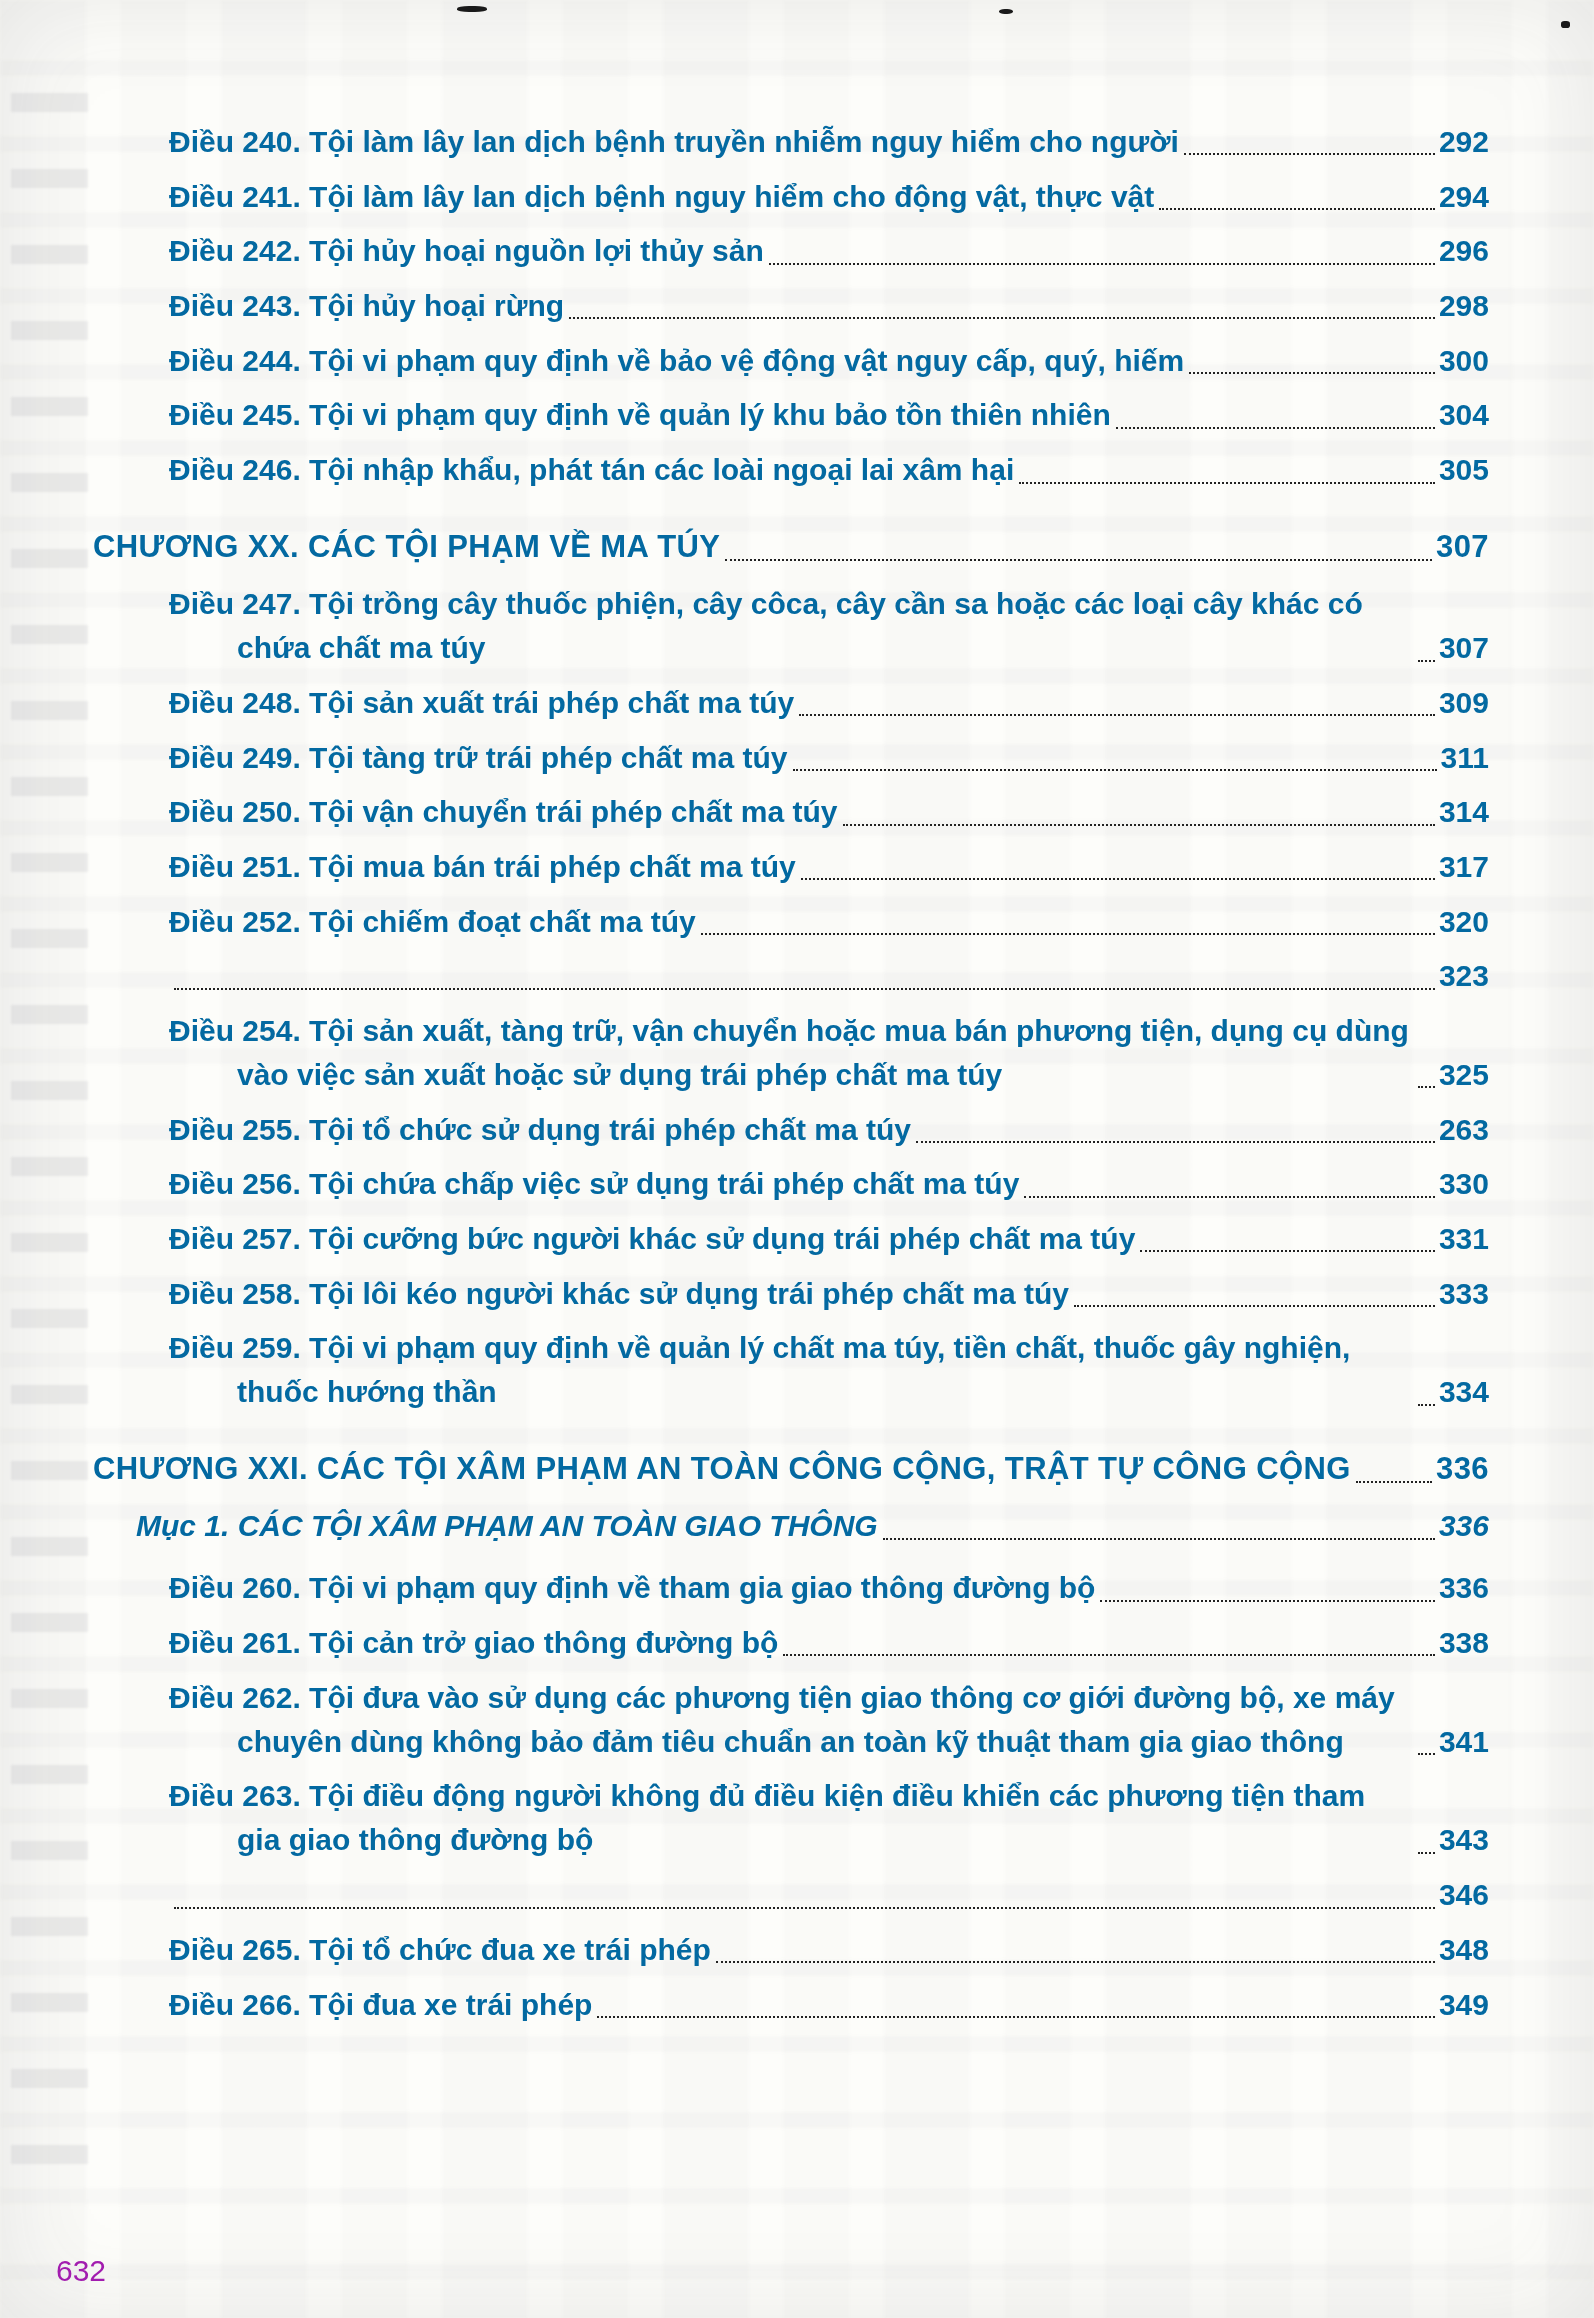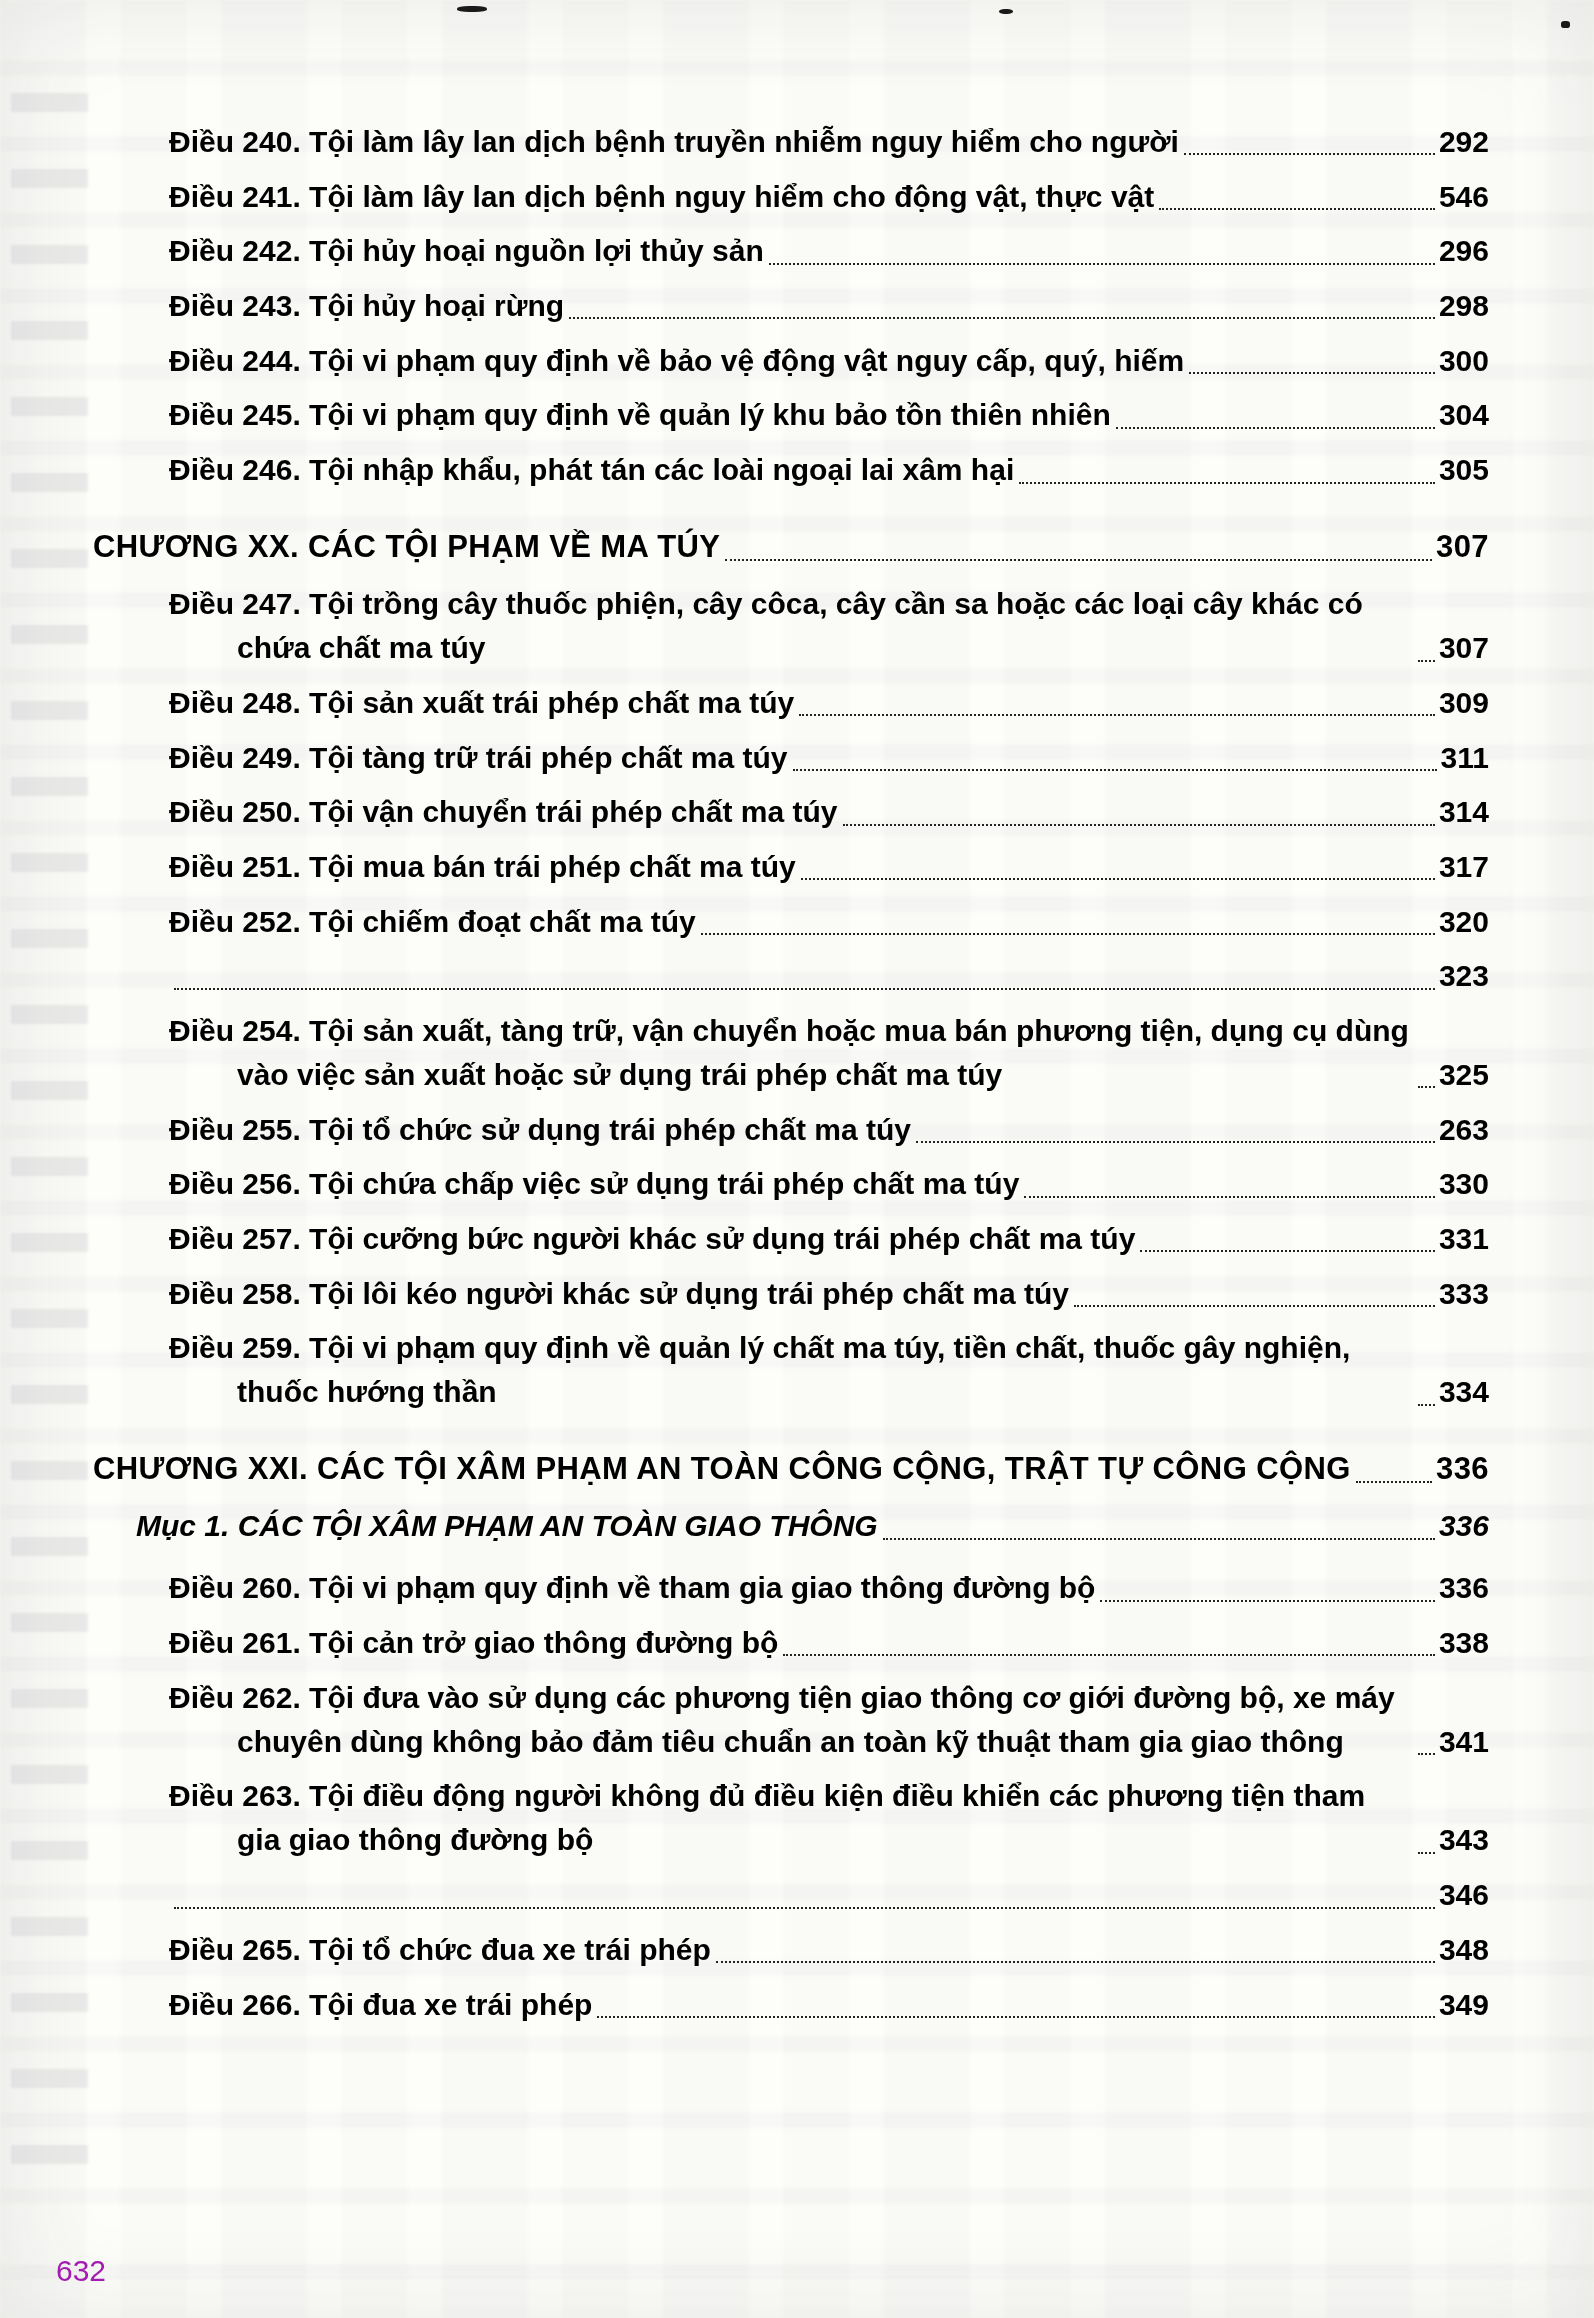--- a/index.html
+++ b/index.html
@@ -48,21 +48,21 @@
     padding: 120px 105px 0 0;
     color: #1b1b1b;
   }
   .toc-entry {
     display: flex;
     align-items: flex-end;
     font-weight: bold;
     font-size: 30px;
     line-height: 44px;
     margin-bottom: 10.7px;
-    color: #000000;
+    color: #0369a1;
   }
   .toc-entry.article { padding-left: 169px; }
   .toc-entry.article .toc-title { padding-left: 68px; text-indent: -68px; }
   .toc-entry.chapter {
     padding-left: 93px;
     font-size: 31px;
     letter-spacing: 0.4px;
     margin-top: 33px;
     margin-bottom: 13px;
     align-items: flex-end;
@@ -102,21 +102,21 @@
 
   <div class="toc">
       <div class="toc-entry article">
         <span class="toc-title">Điều 240. Tội làm lây lan dịch bệnh truyền nhiễm nguy hiểm cho người</span>
         <span class="toc-dots"></span>
         <span class="toc-page">292</span>
       </div>
       <div class="toc-entry article">
         <span class="toc-title">Điều 241. Tội làm lây lan dịch bệnh nguy hiểm cho động vật, thực vật</span>
         <span class="toc-dots"></span>
-        <span class="toc-page">546</span>
+        <span class="toc-page">294</span>
       </div>
       <div class="toc-entry article">
         <span class="toc-title">Điều 242. Tội hủy hoại nguồn lợi thủy sản</span>
         <span class="toc-dots"></span>
         <span class="toc-page">296</span>
       </div>
       <div class="toc-entry article">
         <span class="toc-title">Điều 243. Tội hủy hoại rừng</span>
         <span class="toc-dots"></span>
         <span class="toc-page">298</span>

